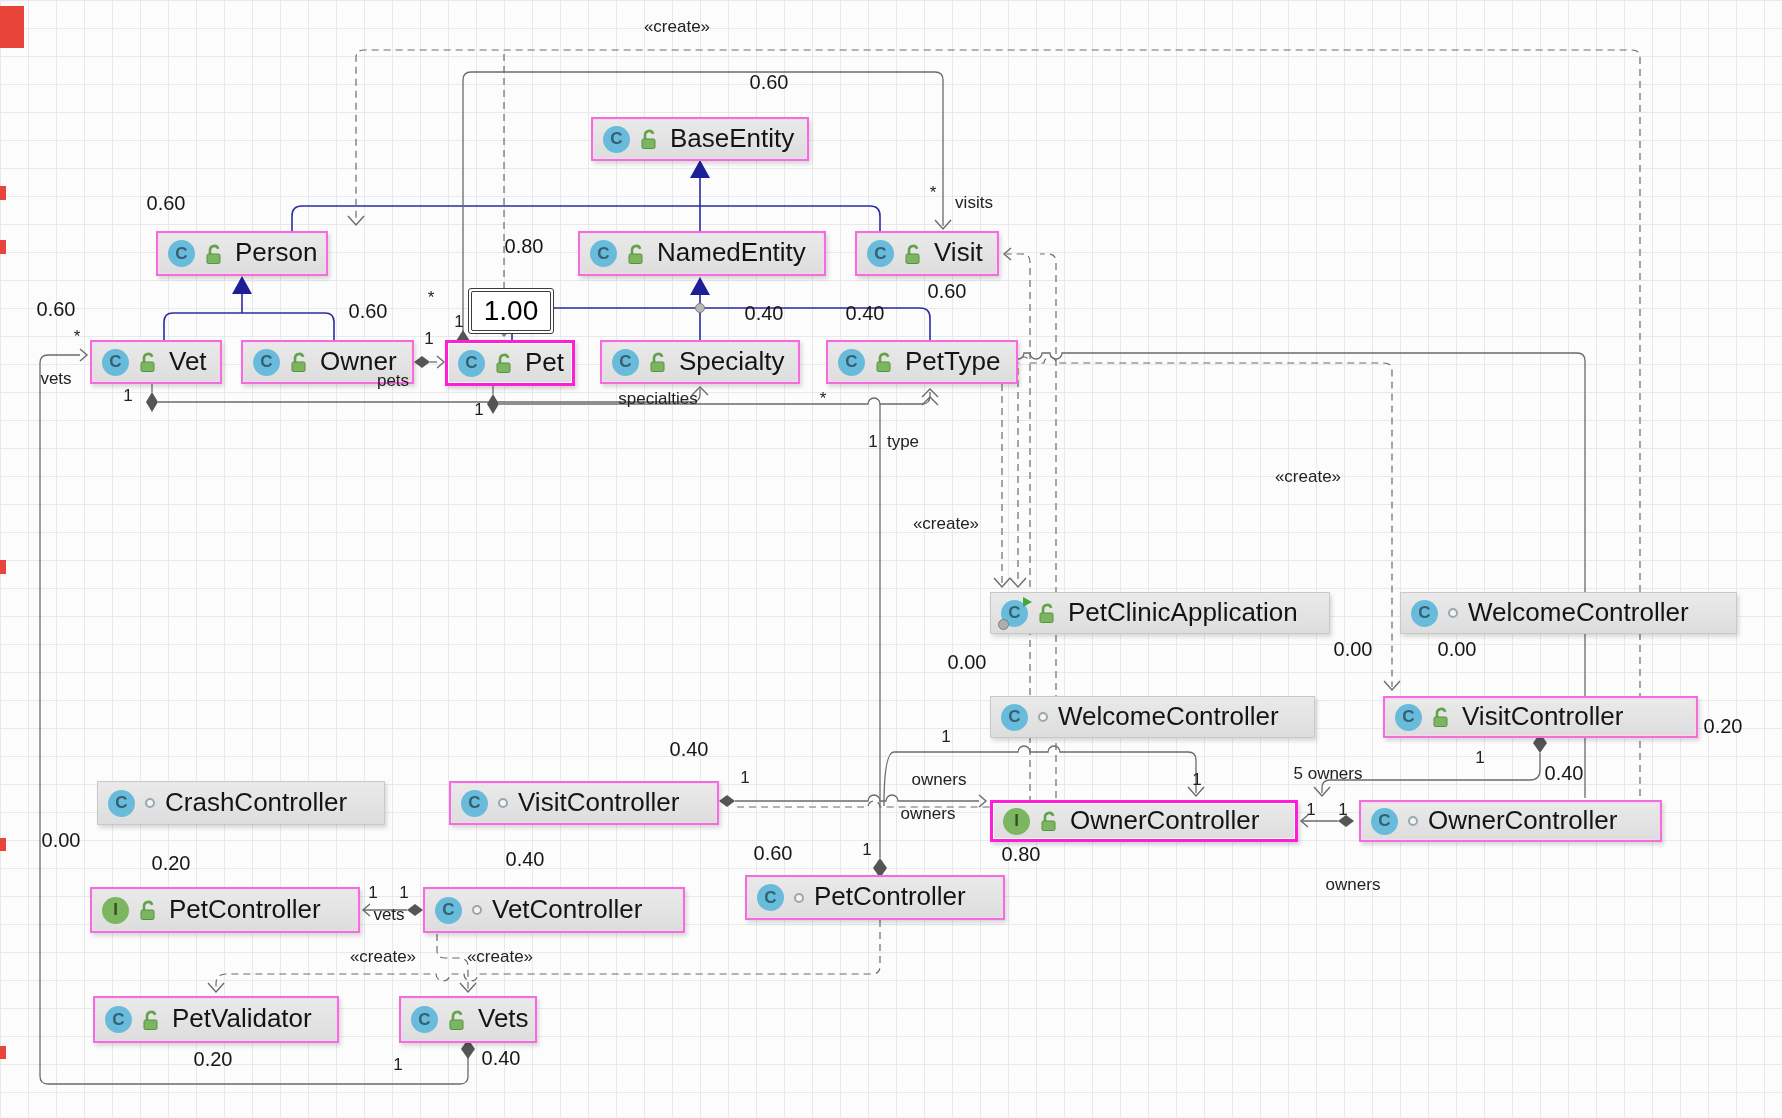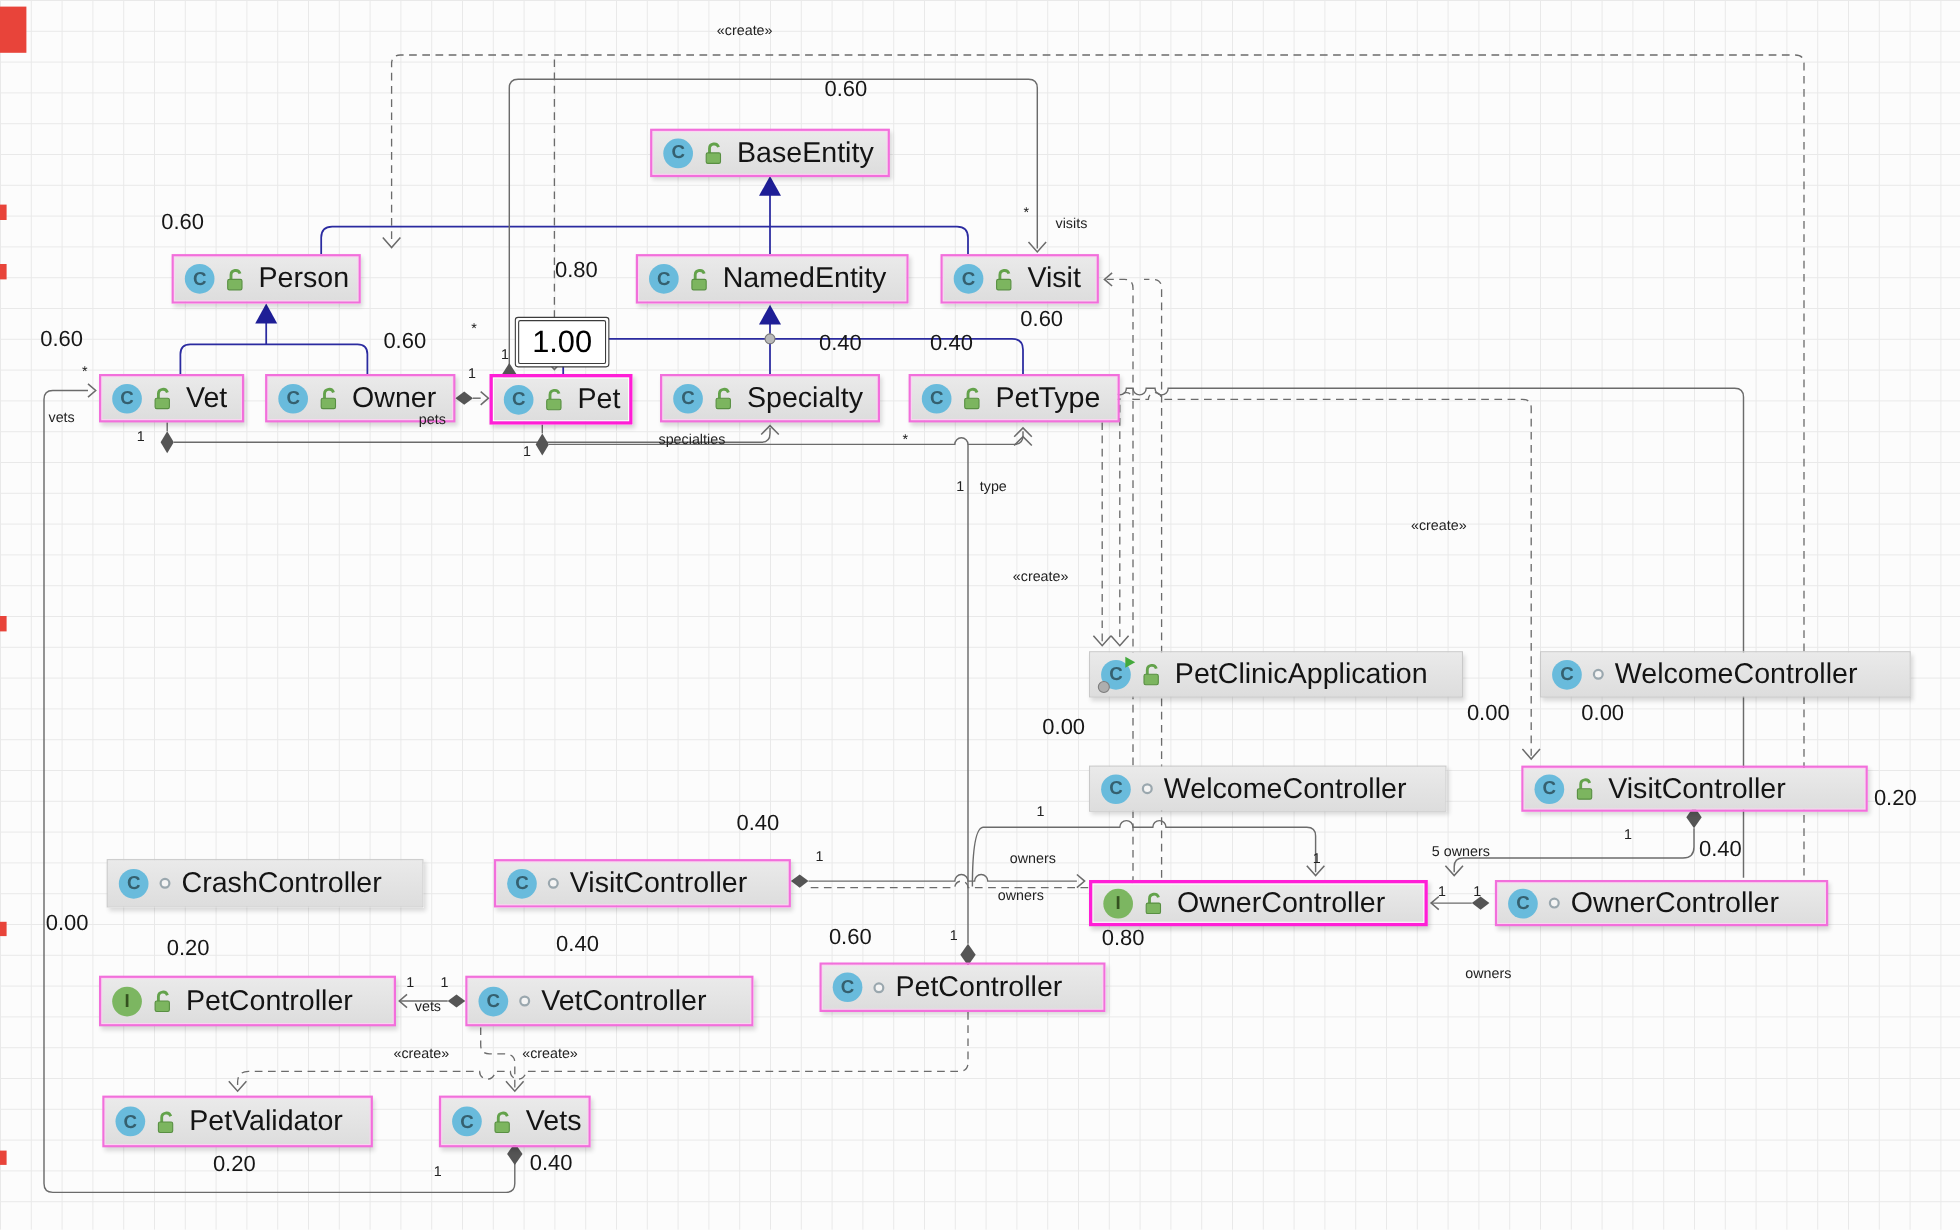--- a/index.html
+++ b/index.html
@@ -36,21 +36,21 @@
       font-size:17px;font-weight:bold;position:relative;}
   .ic.cls{background:#69bbdc;color:#35606f;}
   .ic.ifc{background:#7cb661;color:#34511f;}
   .play{position:absolute;right:-4px;top:-3px;width:0;height:0;
         border-left:9px solid #44a93c;border-top:5px solid transparent;border-bottom:5px solid transparent;}
   .gear{position:absolute;left:-3px;bottom:-3px;width:11px;height:11px;border-radius:50%;
         background:#aeaeae;border:1.5px solid #7d7d7d;box-sizing:border-box;}
   .vis{flex:0 0 auto;display:flex;align-items:center;}
   .vis-circle{width:10px;height:10px;border-radius:50%;border:2px solid #9aa7ae;background:#f4f4f4;box-sizing:border-box;}
   .lbl{position:absolute;transform:translate(-50%,-50%);color:#161616;white-space:nowrap;}
-  .lbl.role,.lbl.mult,.lbl.create{font-size:13px;color:#222;}
+  .lbl.role,.lbl.mult,.lbl.create{font-size:17px;color:#222;}
   .lbl.metric{font-size:20px;}
   .badge{
     position:absolute;background:#ffffff;border:1.5px solid #3c3c3c;border-radius:3px;padding:2px;
     box-sizing:border-box;display:flex;align-items:stretch;justify-content:center;
   }
   .badge-inner{border:1.5px solid #3c3c3c;border-radius:2px;flex:1;display:flex;align-items:center;justify-content:center;
     font-size:28px;color:#000;}
   .artifact{position:absolute;background:#e8443a;}
 </style>
 </head>
@@ -356,21 +356,21 @@
   <div id="labels">
       <span class="lbl create" style="left: 677px; top: 27px;">«create»</span>
       <span class="lbl create" style="left: 946px; top: 524px;">«create»</span>
       <span class="lbl create" style="left: 1308px; top: 477px;">«create»</span>
       <span class="lbl create" style="left: 383px; top: 957px;">«create»</span>
       <span class="lbl create" style="left: 500px; top: 957px;">«create»</span>
       <span class="lbl role" style="left: 974px; top: 203px;">visits</span>
       <span class="lbl role" style="left: 56px; top: 379px;">vets</span>
       <span class="lbl role" style="left: 389px; top: 915px;">vets</span>
       <span class="lbl role" style="left: 393px; top: 381px;">pets</span>
-      <span class="lbl role" style="left: 629px; top: 399px;">specialties</span>
+      <span class="lbl role" style="left: 658px; top: 399px;">specialties</span>
       <span class="lbl role" style="left: 903px; top: 442px;">type</span>
       <span class="lbl role" style="left: 939px; top: 780px;">owners</span>
       <span class="lbl role" style="left: 928px; top: 814px;">owners</span>
       <span class="lbl role" style="left: 1328px; top: 774px;">5 owners</span>
       <span class="lbl role" style="left: 1353px; top: 885px;">owners</span>
       <span class="lbl mult" style="left: 933px; top: 193px;">*</span>
       <span class="lbl mult" style="left: 77px; top: 337px;">*</span>
       <span class="lbl mult" style="left: 431px; top: 298px;">*</span>
       <span class="lbl mult" style="left: 823px; top: 399px;">*</span>
       <span class="lbl mult" style="left: 128px; top: 396px;">1</span>

